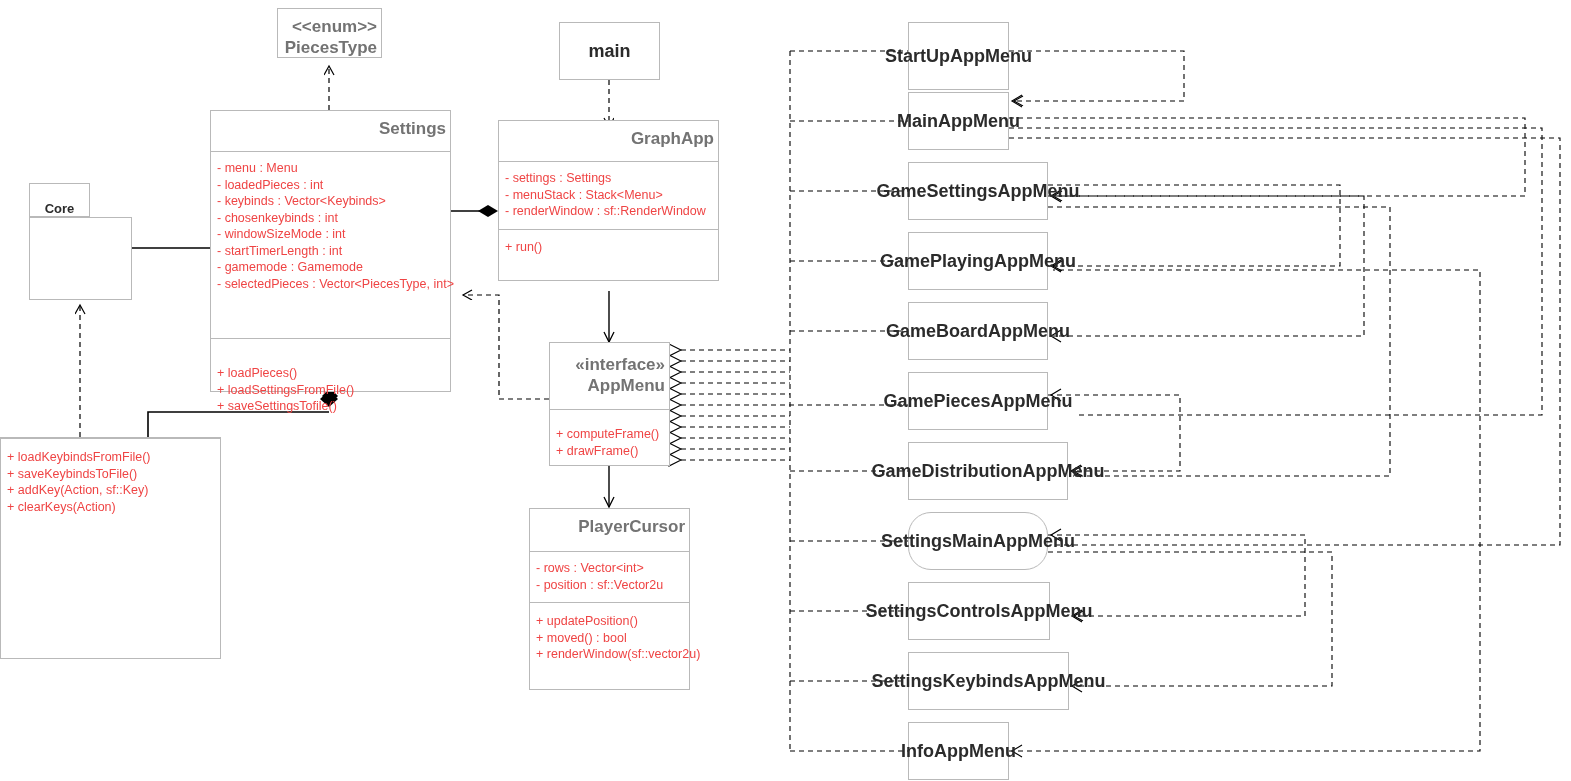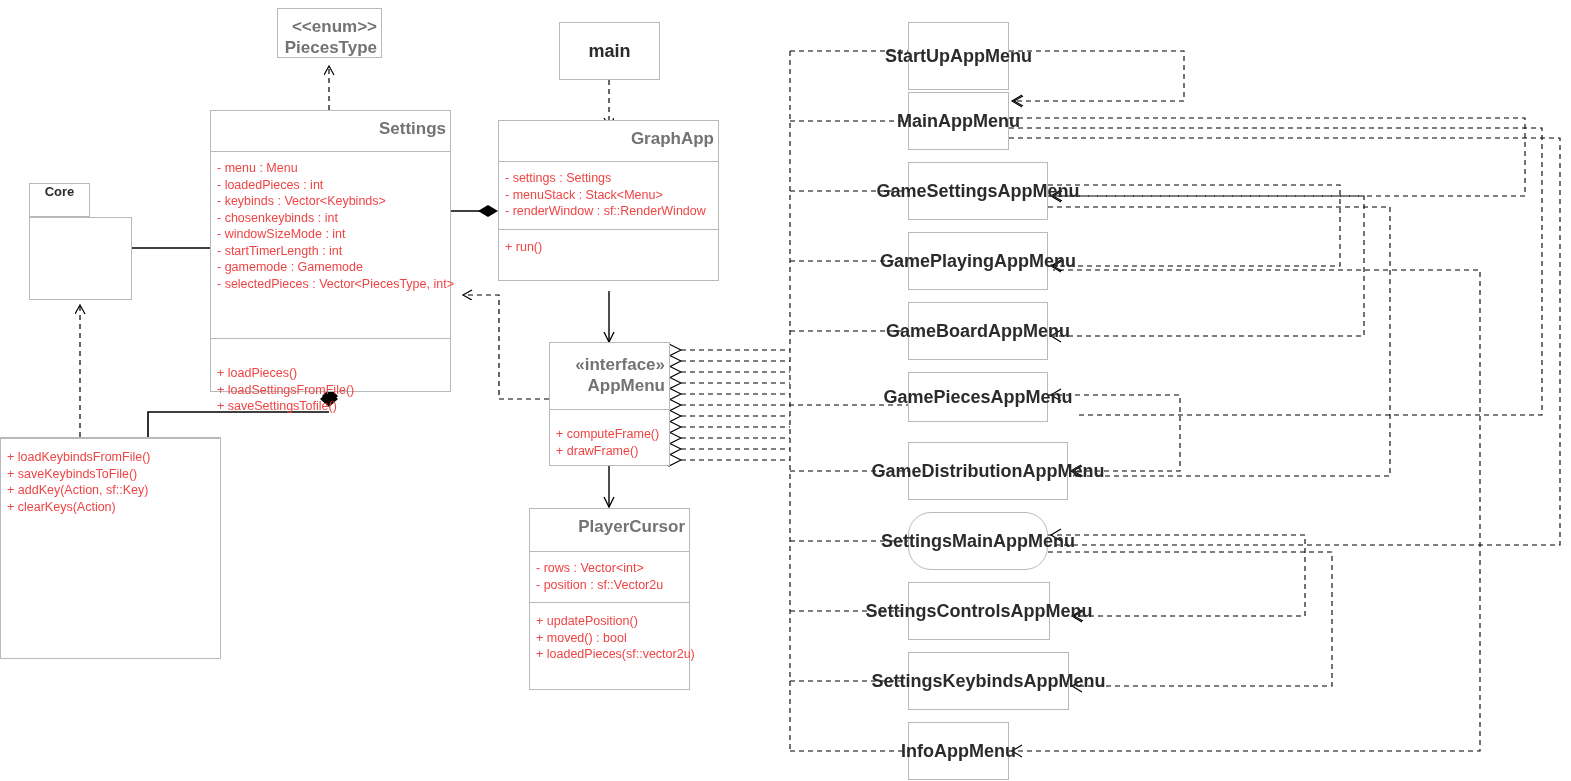--- a/index.html
+++ b/index.html
@@ -68,21 +68,21 @@
     color: #2b2b2b;
     text-align: center;
   }
   
   .pkg-tab {
     position: absolute;
     box-sizing: border-box;
     border: 1px solid #b9b9b9;
     background: #ffffff;
     display: flex;
-    align-items: flex-start;
+    align-items: flex-end;
     justify-content: center;
   }
   .pkg-tab .node-label {
     font-weight: bold;
     font-size: 13px;
     color: #2b2b2b;
   }
   .pkg-body {
     position: absolute;
     box-sizing: border-box;
@@ -304,41 +304,41 @@
 
   <div class="uml-box" style="left:529px; top:508px; width:161px; height:182px;">
     <div class="uml-title" style="height:42px;">PlayerCursor</div>
     <div class="uml-compartment uml-sep">
       <div>- rows : Vector&lt;int&gt;</div>
       <div>- position : sf::Vector2u</div>
     </div>
     <div class="uml-compartment uml-sep" style="padding-top:10px;">
       <div>+ updatePosition()</div>
       <div>+ moved() : bool</div>
-      <div>+ loadedPieces(sf::vector2u)</div>
+      <div>+ renderWindow(sf::vector2u)</div>
     </div>
   </div>
 
   <div id="menu-layer">
       <div class="node-box" style="left: 908px; top: 22px; width: 101px; height: 68px;">
         <span class="node-label">StartUpAppMenu</span>
       </div>
       <div class="node-box" style="left: 908px; top: 92px; width: 101px; height: 58px;">
         <span class="node-label">MainAppMenu</span>
       </div>
       <div class="node-box" style="left: 908px; top: 162px; width: 140px; height: 58px;">
         <span class="node-label">GameSettingsAppMenu</span>
       </div>
       <div class="node-box" style="left: 908px; top: 232px; width: 140px; height: 58px;">
         <span class="node-label">GamePlayingAppMenu</span>
       </div>
       <div class="node-box" style="left: 908px; top: 302px; width: 140px; height: 58px;">
         <span class="node-label">GameBoardAppMenu</span>
       </div>
-      <div class="node-box" style="left: 908px; top: 372px; width: 140px; height: 50px;">
+      <div class="node-box" style="left: 908px; top: 372px; width: 140px; height: 58px;">
         <span class="node-label">GamePiecesAppMenu</span>
       </div>
       <div class="node-box" style="left: 908px; top: 442px; width: 160px; height: 58px;">
         <span class="node-label">GameDistributionAppMenu</span>
       </div>
       <div class="node-box" style="left: 908px; top: 512px; width: 140px; height: 58px; border-radius: 23px;">
         <span class="node-label">SettingsMainAppMenu</span>
       </div>
       <div class="node-box" style="left: 908px; top: 582px; width: 142px; height: 58px;">
         <span class="node-label">SettingsControlsAppMenu</span>

